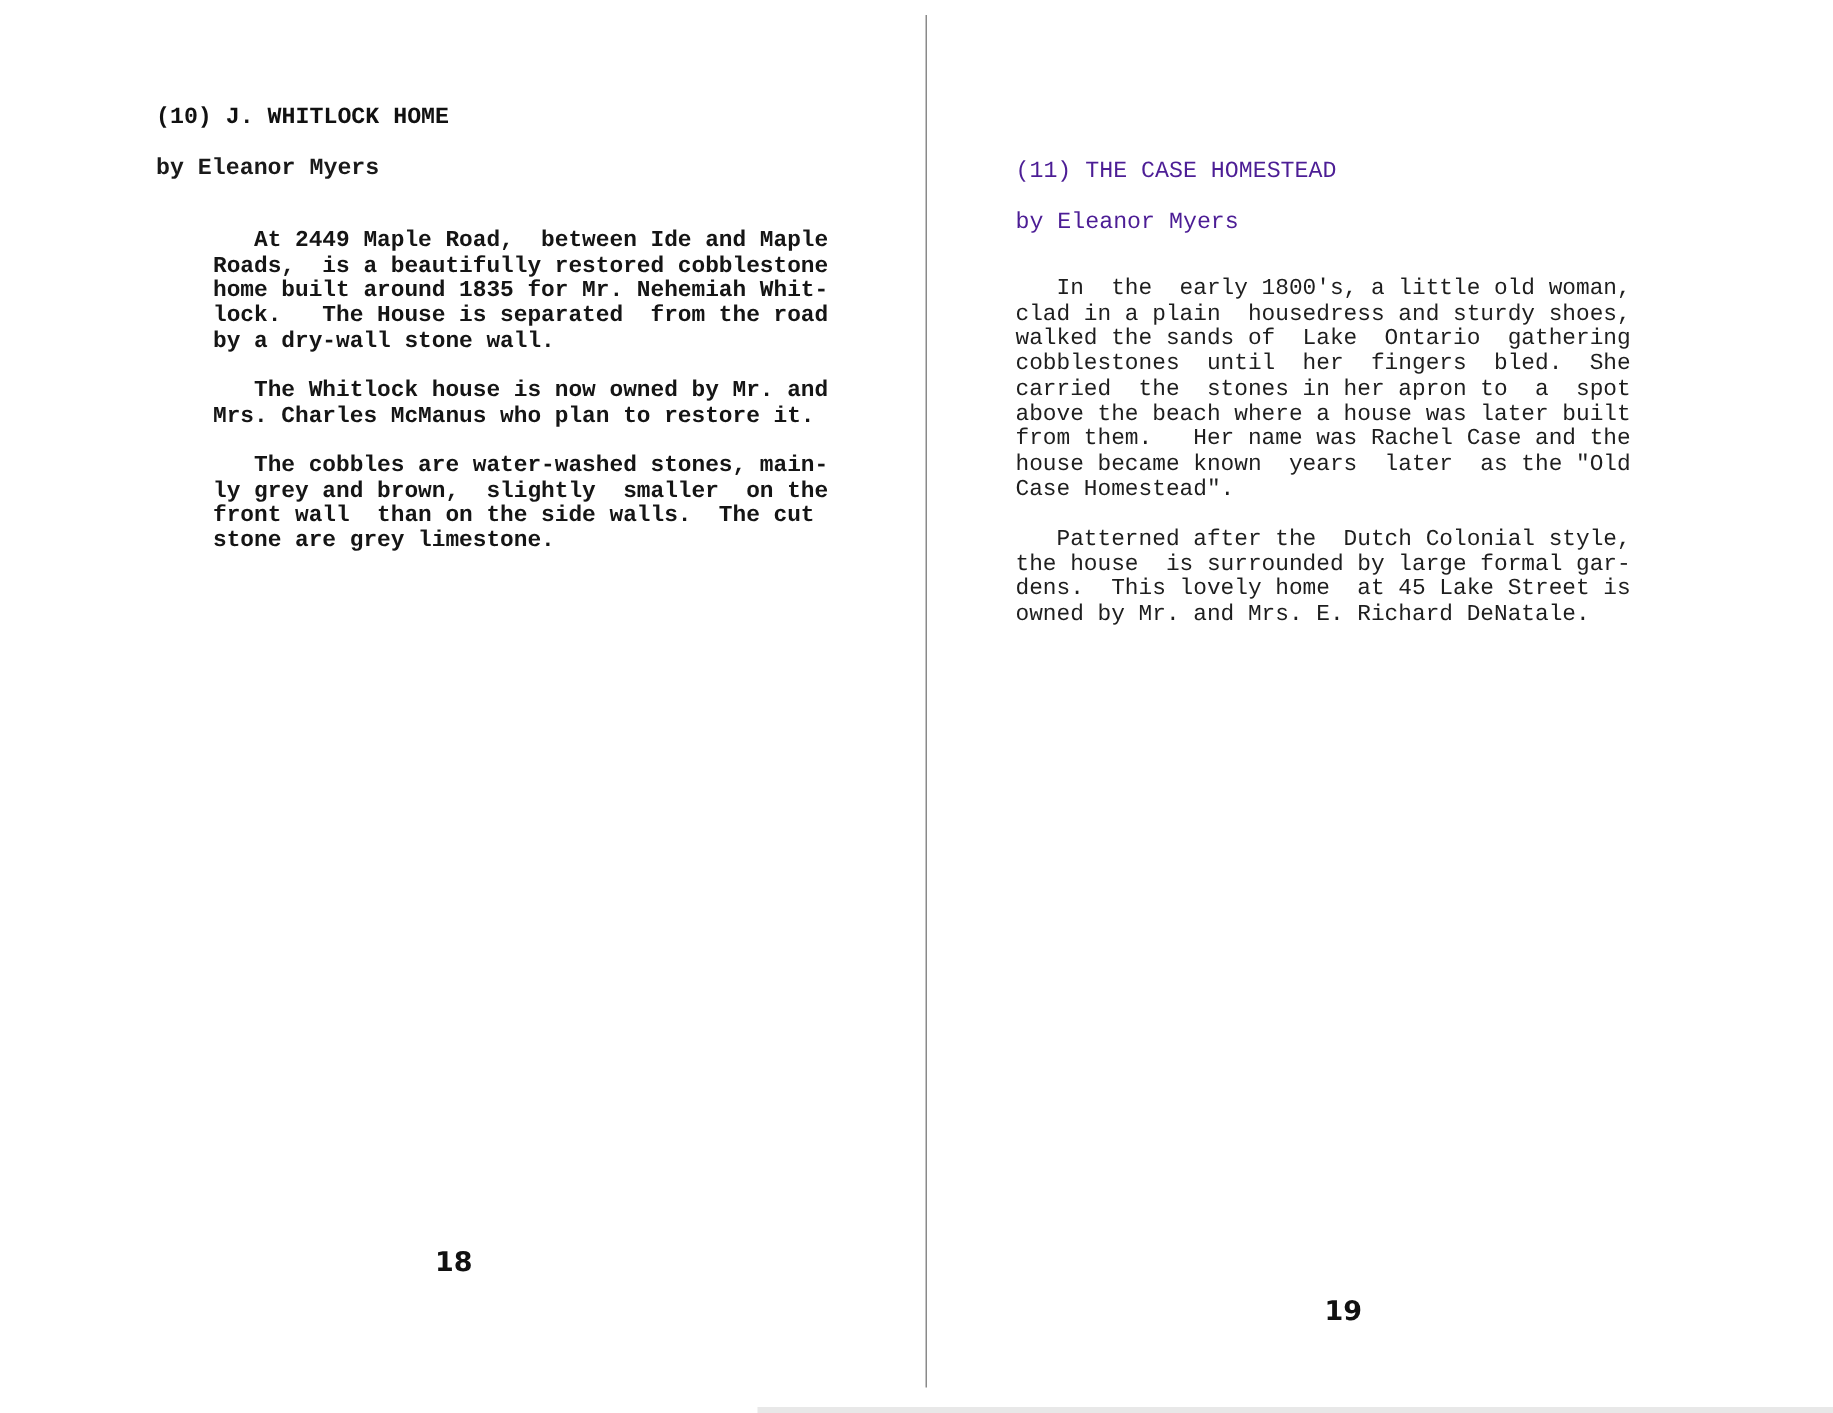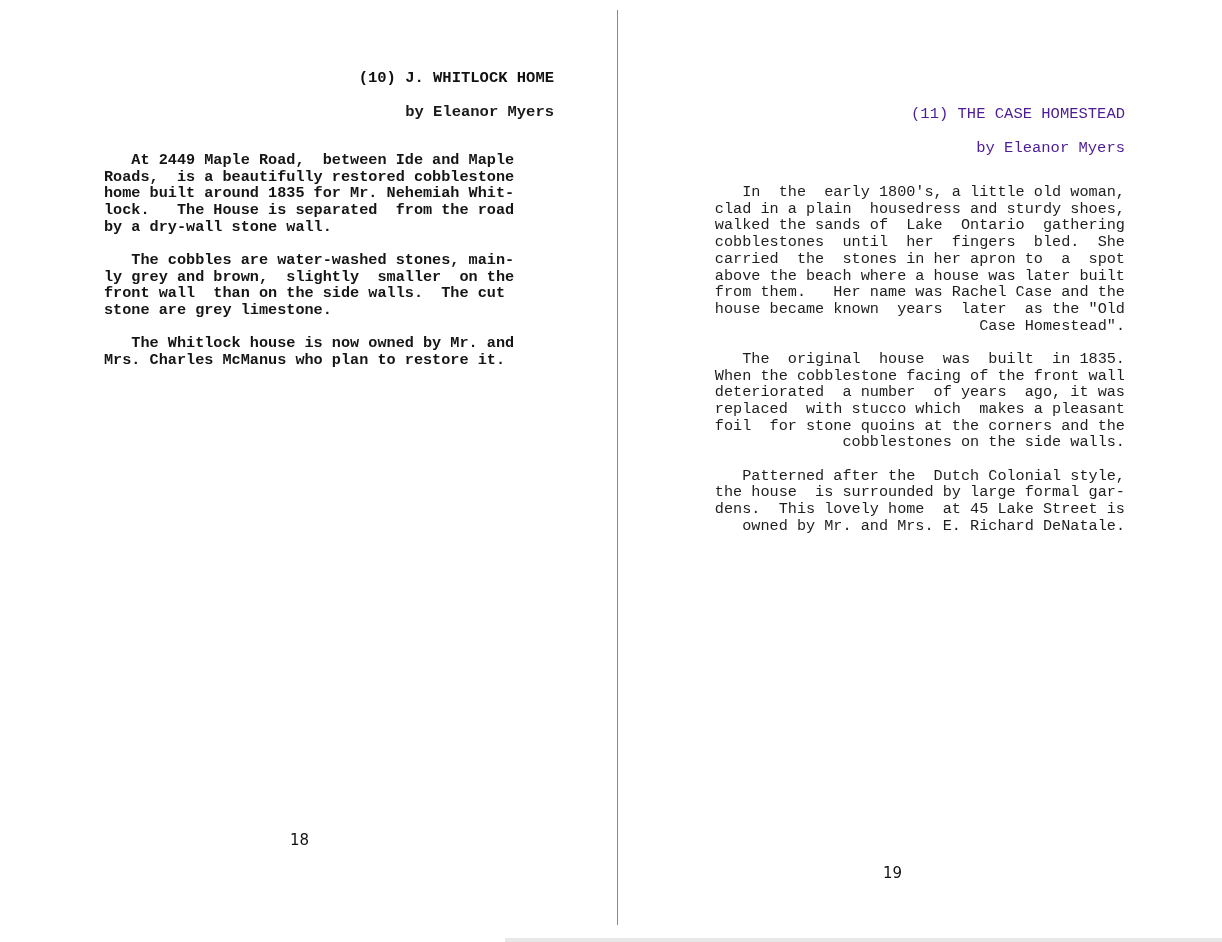--- a/index.html
+++ b/index.html
@@ -43,21 +43,21 @@
       left: 104px;
       top: 68px;
       width: 450px;
     }
     .page.right {
       left: 677px;
       top: 104px;
       width: 448px;
     }
     .title, .byline {
-      text-align: right;
+      text-align: left;
       font-size: 15.5px;
       font-weight: bold;
       margin: 0;
       line-height: 20px;
       white-space: pre;
     }
     .page.left .title { color: #111; }
     .page.left .byline { margin-top: 14px; }
     .page.right .byline { margin-top: 14px; }
     .page.right .title, .page.right .byline { font-weight: normal; color: #4c1d95; }
@@ -66,30 +66,31 @@
     }
     .para {
       font-size: 15.2px;
       line-height: 16.7px;
       margin: 0 0 16.5px 0;
       white-space: pre;
     }
     .page.left .para {
       font-weight: bold;
       color: #151515;
+      margin-left: 38px;
     }
     .page.right .para {
       color: #1e1e1e;
     }
-    .page.right .body-text { margin-top: 26px; text-align: right; }
+    .page.right .body-text { margin-top: 26px; }
     .page-number {
       position: absolute;
       font-family: "DejaVu Sans", sans-serif;
-      font-weight: normal;
-      font-size: 15px;
+      font-weight: bold;
+      font-size: 18px;
       color: #111;
     }
     .page-number.left { left: 290px; top: 831px; }
     .page-number.right { left: 883px; top: 864px; }
   </style>
 </head>
 <body>
 
 <div class="spread">
 
@@ -98,49 +99,43 @@
 
   <div class="page left">
     <p class="title">(10) J. WHITLOCK HOME</p>
     <p class="byline">by Eleanor Myers</p>
     <div class="body-text">
       <p class="para">   At 2449 Maple Road,  between Ide and Maple
 Roads,  is a beautifully restored cobblestone
 home built around 1835 for Mr. Nehemiah Whit-
 lock.   The House is separated  from the road
 by a dry-wall stone wall.</p>
+      <p class="para">   The Whitlock house is now owned by Mr. and
+Mrs. Charles McManus who plan to restore it.</p>
       <p class="para">   The cobbles are water-washed stones, main-
 ly grey and brown,  slightly  smaller  on the
 front wall  than on the side walls.  The cut
 stone are grey limestone.</p>
-      <p class="para">   The Whitlock house is now owned by Mr. and
-Mrs. Charles McManus who plan to restore it.</p>
     </div>
   </div>
   <div class="page-number left">18</div>
 
   <div class="page right">
     <p class="title">(11) THE CASE HOMESTEAD</p>
     <p class="byline">by Eleanor Myers</p>
     <div class="body-text">
       <p class="para">   In  the  early 1800's, a little old woman,
 clad in a plain  housedress and sturdy shoes,
 walked the sands of  Lake  Ontario  gathering
 cobblestones  until  her  fingers  bled.  She
 carried  the  stones in her apron to  a  spot
 above the beach where a house was later built
 from them.   Her name was Rachel Case and the
 house became known  years  later  as the "Old
 Case Homestead".</p>
-      <p class="para">   The  original  house  was  built  in 1835.
-When the cobblestone facing of the front wall
-deteriorated  a number  of years  ago, it was
-replaced  with stucco which  makes a pleasant
-foil  for stone quoins at the corners and the
-cobblestones on the side walls.</p>
       <p class="para">   Patterned after the  Dutch Colonial style,
 the house  is surrounded by large formal gar-
 dens.  This lovely home  at 45 Lake Street is
 owned by Mr. and Mrs. E. Richard DeNatale.</p>
     </div>
   </div>
   <div class="page-number right">19</div>
 
 </div>
 

